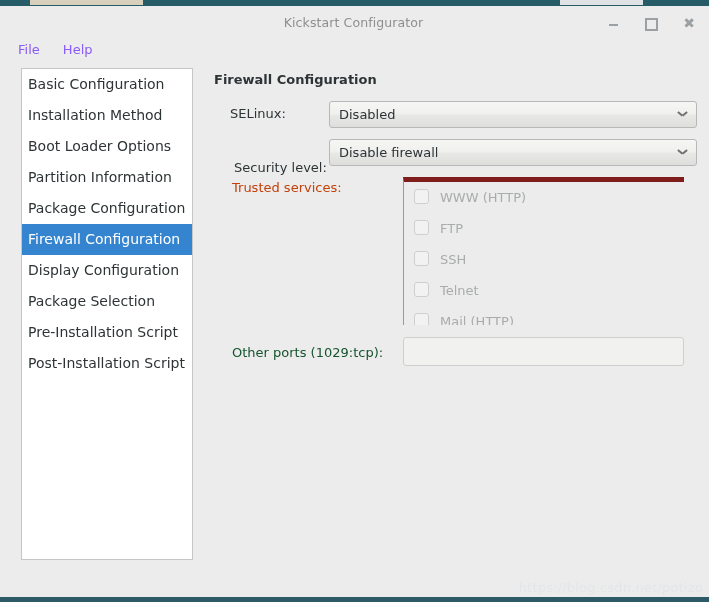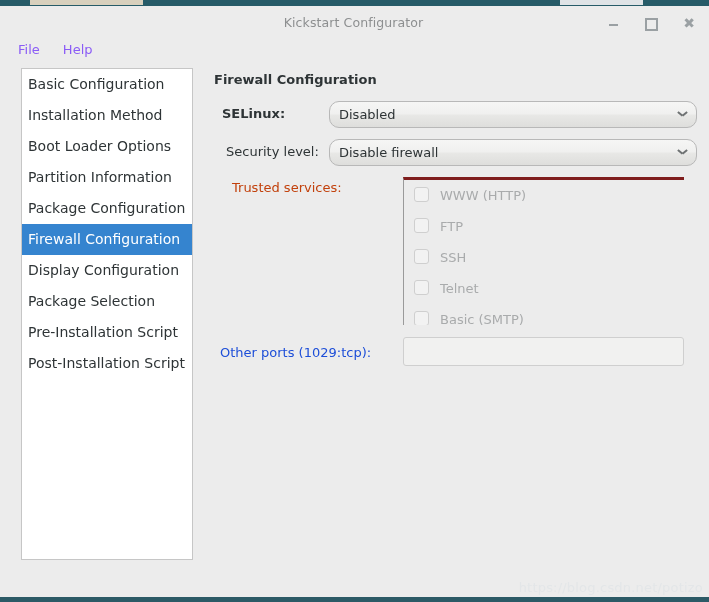--- a/index.html
+++ b/index.html
@@ -185,31 +185,31 @@
     width: 105px;
     text-align: left;
     font-size: 13px;
     color: #2e3436;
     line-height: 30px;
     white-space: nowrap;
   }
   .row-selinux { top: 32px; }
   .row-seclevel { top: 70px; }
 
-  .lbl-selinux { left: 8px; font-weight: bold; }
-  .lbl-seclevel { left: 12px; }
+  .lbl-selinux { left: 16px; }
+  .lbl-seclevel { left: 20px; margin-top: 16px; }
 
   .combo {
     position: absolute;
     left: 115px;
     right: 2px;
     top: 2px;
     height: 27px;
     border: 1px solid #b8b8b8;
-    border-radius: 10px;
+    border-radius: 3px;
     background: linear-gradient(to bottom, #f6f6f5 0%, #f0f0ef 48%, #e8e8e6 52%, #dededc 100%);
     box-sizing: border-box;
     cursor: default;
   }
   .combo-value {
     position: absolute;
     left: 9px;
     top: 0;
     line-height: 25px;
     font-size: 13px;
@@ -243,21 +243,21 @@
     font-size: 13px;
     color: #c2410c;
     white-space: nowrap;
   }
   #services-frame {
     position: absolute;
     left: 189px;
     top: 110px;
     width: 281px;
     height: 148px;
-    border-top: 3px solid #7f1d1d;
+    border-top: 5px solid #7f1d1d;
     border-left: 1px solid #9a9a9a;
     box-sizing: border-box;
     overflow: hidden;
   }
   .service-row {
     height: 31px;
     line-height: 31px;
     padding-left: 10px;
     font-size: 13px;
     color: #a9abac;
@@ -270,24 +270,24 @@
     border: 1px solid #cfcfcf;
     border-radius: 3px;
     background: #f2f2f2;
     vertical-align: -2px;
     margin-right: 11px;
   }
 
   
   .lbl-ports {
     position: absolute;
-    left: 6px;
+    left: 18px;
     top: 278px;
     font-size: 13px;
-    color: #1d4ed8;
+    color: #14532d;
     white-space: nowrap;
   }
   #ports-input {
     position: absolute;
     left: 189px;
     top: 270px;
     width: 281px;
     height: 29px;
     border: 1px solid #cfcfcf;
     border-radius: 3px;
@@ -386,21 +386,21 @@
         <div class="service-row">
           <span class="chk"></span><span>FTP</span>
         </div>
         <div class="service-row">
           <span class="chk"></span><span>SSH</span>
         </div>
         <div class="service-row">
           <span class="chk"></span><span>Telnet</span>
         </div>
         <div class="service-row">
-          <span class="chk"></span><span>Basic (SMTP)</span>
+          <span class="chk"></span><span>Mail (HTTP)</span>
         </div>
       </div>
 
       <div class="lbl-ports">Other ports (1029:tcp):</div>
       <input id="ports-input" type="text" value="" style="">
 
     </div>
   </div>
 
   <div id="watermark">https://blog.csdn.net/potizo</div>

